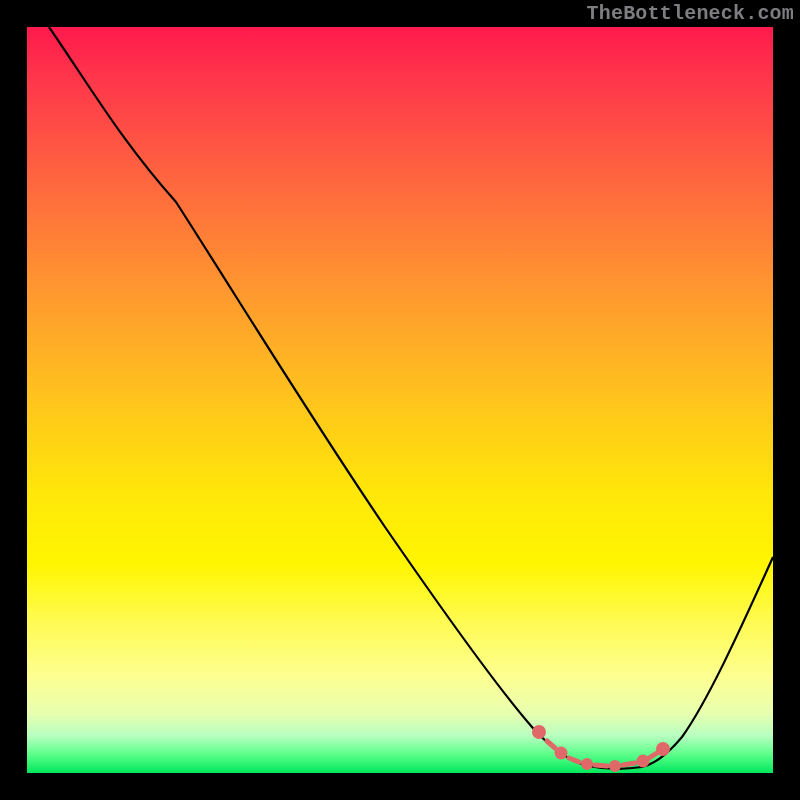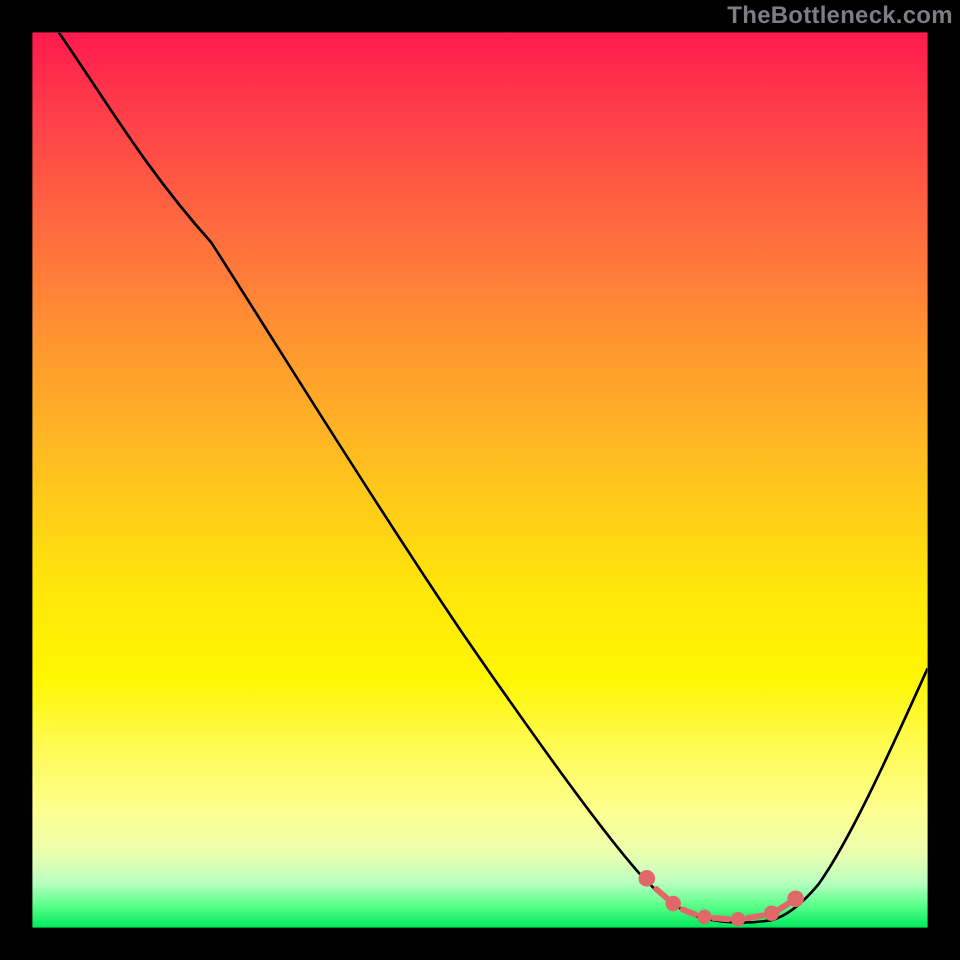--- a/index.html
+++ b/index.html
@@ -38,21 +38,21 @@
       #e8ffb0 92%,
       #b8ffc0 95%,
       #5cff8a 97.5%,
       #00e85c 100%
     );
   }
   .attribution {
     position: absolute;
     top: 2px;
     right: 6px;
-    font-family: Liberation Sans, sans-serif;
+    font-family: Liberation Mono, monospace;
     font-size: 20px;
     font-weight: bold;
     color: #7d7d82;
     letter-spacing: 0.2px;
     text-align: center;
   }
   svg.curve {
     position: absolute;
     left: 0;
     top: 0;

